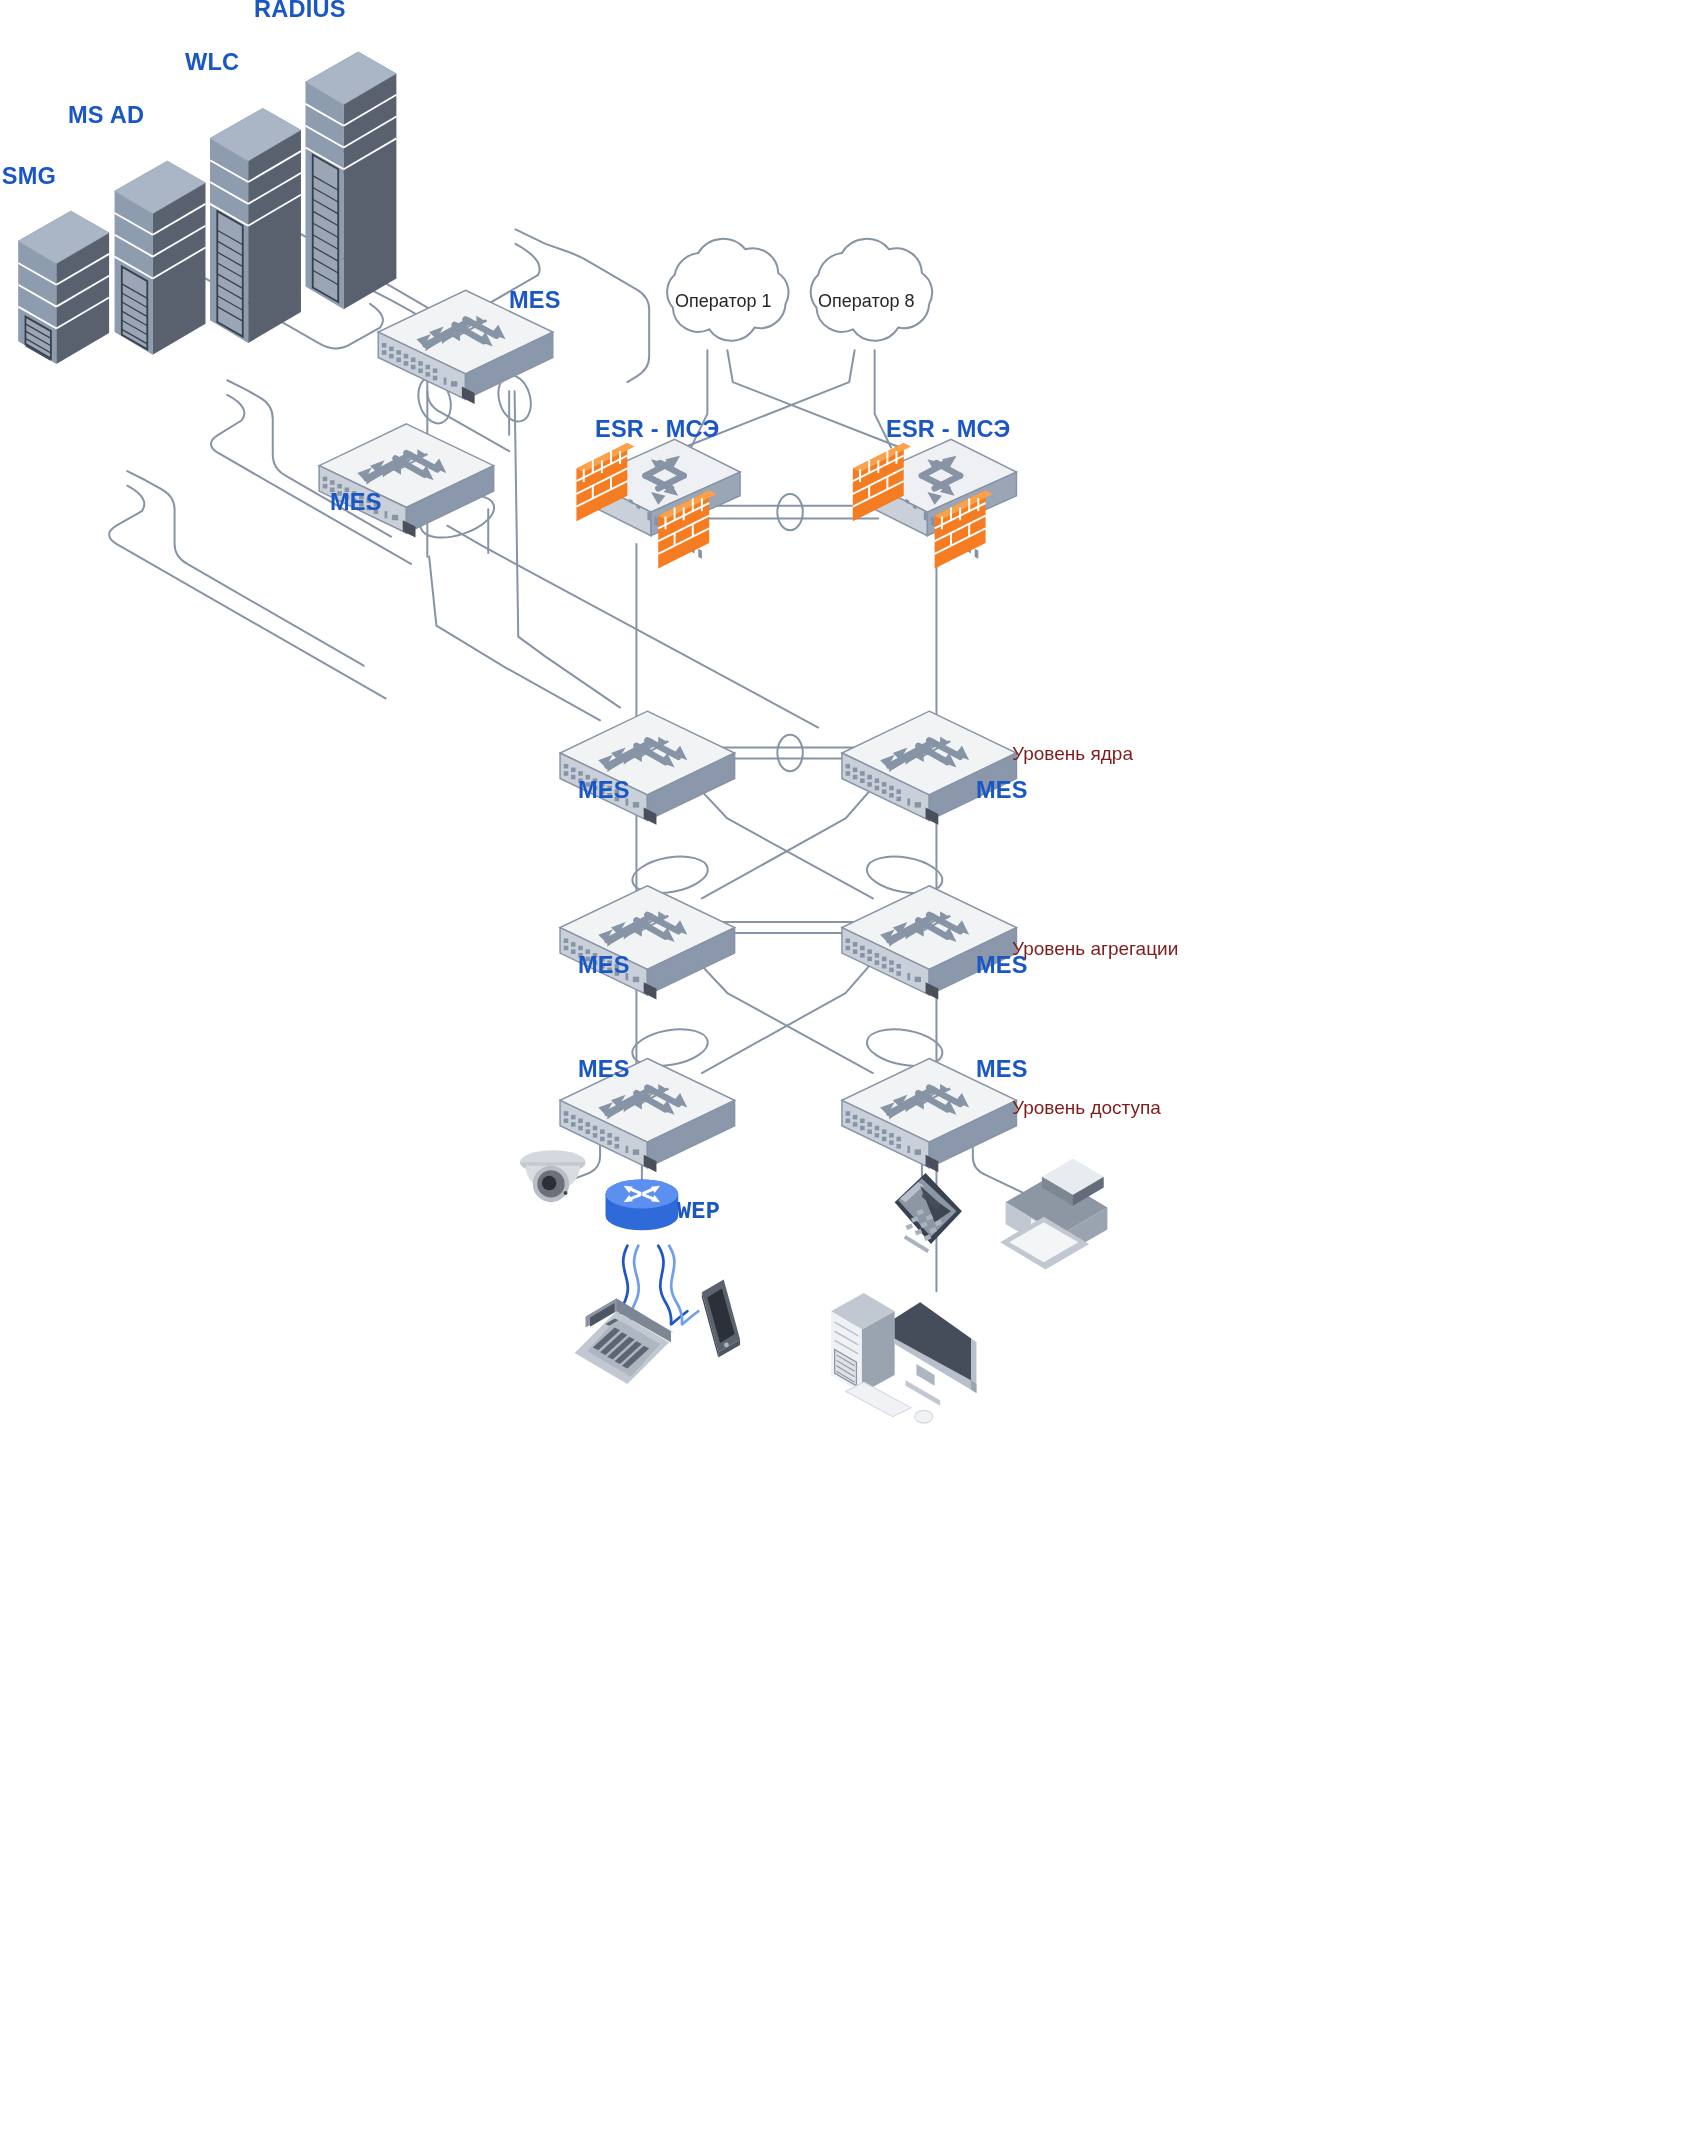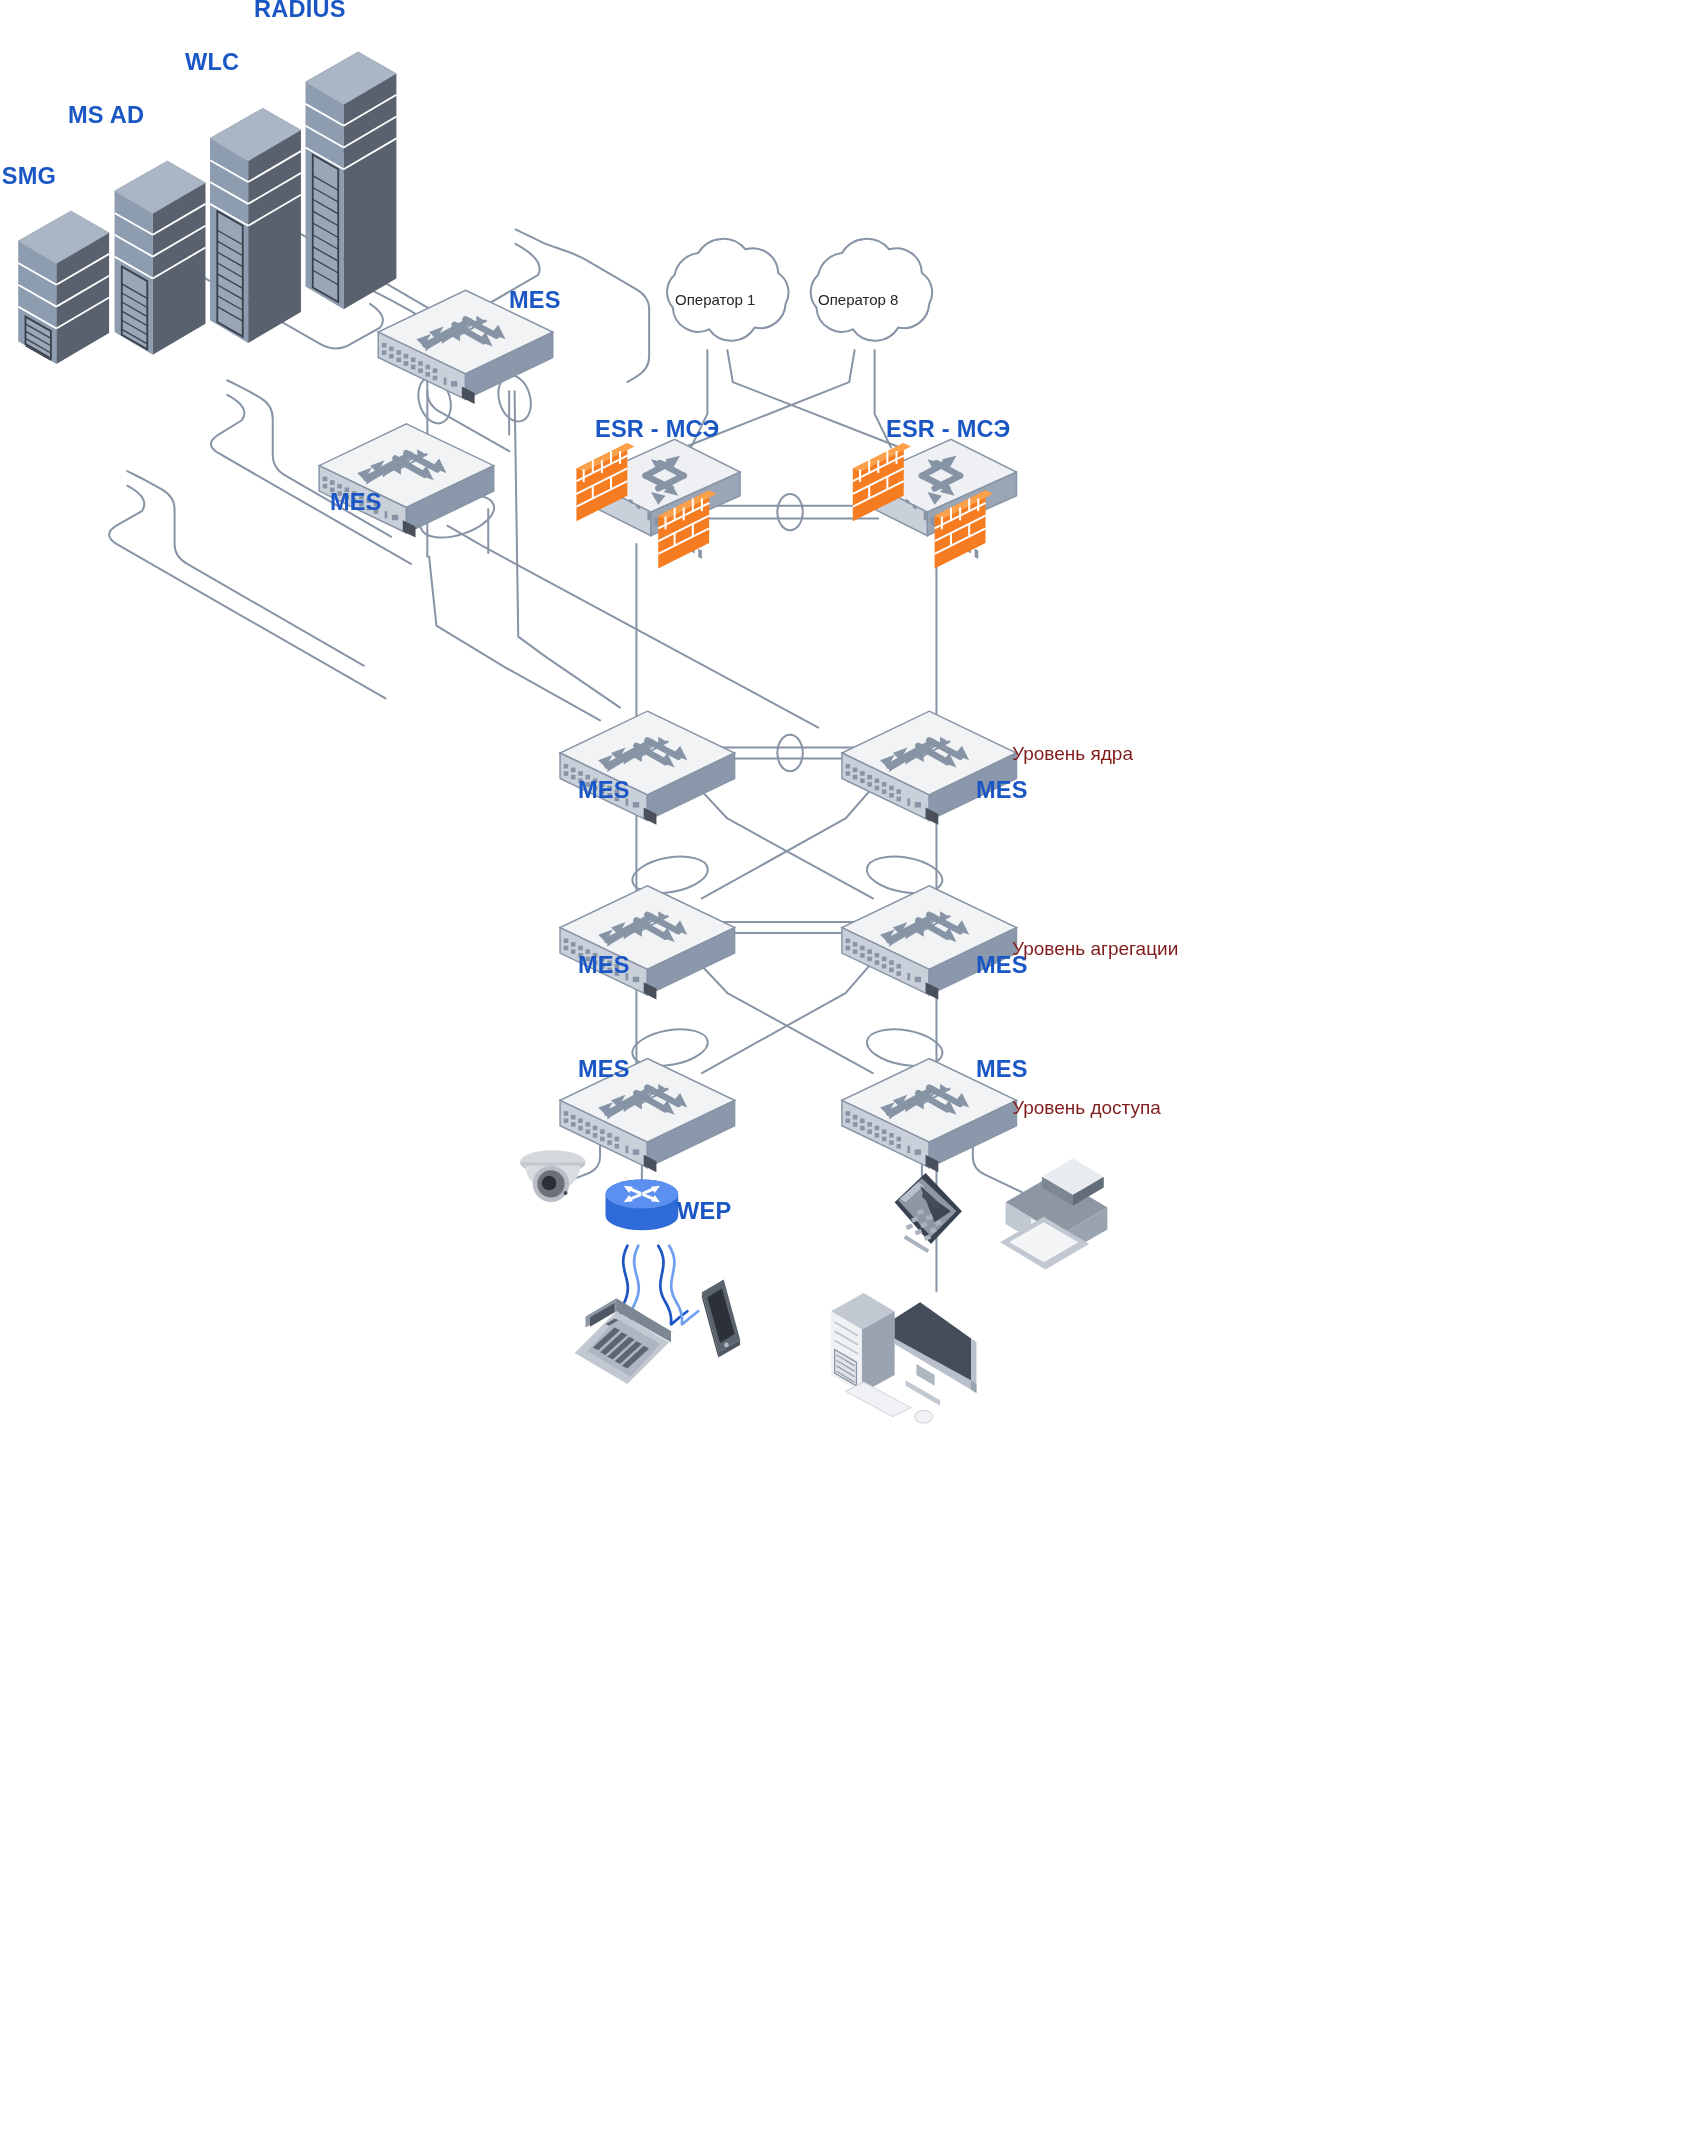--- a/index.html
+++ b/index.html
@@ -2,21 +2,21 @@
 <html style="font-size:14.5px"><head>
 <meta charset="utf-8">
 <style>
   html,body{margin:0;padding:0;background:#ffffff;}
   body{font-family:"Liberation Sans", sans-serif;}
   #stage{position:relative;width:1702px;height:2147px;background:#ffffff;overflow:hidden;}
   #stage svg.layer{position:absolute;left:0;top:0;width:1702px;height:2147px;}
   .lbl{position:absolute;white-space:nowrap;}
   .lbl-dev{color:#1a57c4;font-weight:bold;font-size:23.6px;letter-spacing:0.2px;}
   .lbl-tier{color:#7f1d1d;font-weight:normal;font-size:19px;}
-  .lbl-cloud{color:#262626;font-size:15px;}
+  .lbl-cloud{color:#262626;font-size:18px;}
 </style>
 </head>
 <body>
 
 <div id="stage">
 
   <svg class="layer" viewBox="0 0 1872 2361">
     <g fill="none" stroke="#8794a6" stroke-width="2.2" stroke-linecap="round" stroke-linejoin="round">
 
       <path d="M567 252 L600 268 L620 275 Q636 280 652 290 L700 318 Q714 326 714 340 L714 392 Q714 406 700 414 L690 420"></path>
@@ -456,15 +456,15 @@
   <div class="lbl lbl-dev" style="left:976px;top:777px;">MES</div>
   <div class="lbl lbl-dev" style="left:578px;top:952px;">MES</div>
   <div class="lbl lbl-dev" style="left:976px;top:952px;">MES</div>
   <div class="lbl lbl-dev" style="left:578px;top:1056px;">MES</div>
   <div class="lbl lbl-dev" style="left:976px;top:1056px;">MES</div>
 
   <div class="lbl lbl-tier" style="left:1012px;top:743px;">Уровень ядра</div>
   <div class="lbl lbl-tier" style="left:1012px;top:922px;margin-top:16px;">Уровень агрегации</div>
   <div class="lbl lbl-tier" style="left:1012px;top:1097px;">Уровень доступа</div>
 
-  <div class="lbl lbl-dev" style="left:677px;top:1198px;">WEP</div>
+  <div class="lbl lbl-dev" style="left:677px;top:1198px;font-family:Liberation Mono, monospace;">WEP</div>
 </div>
 
 
 </body></html>

